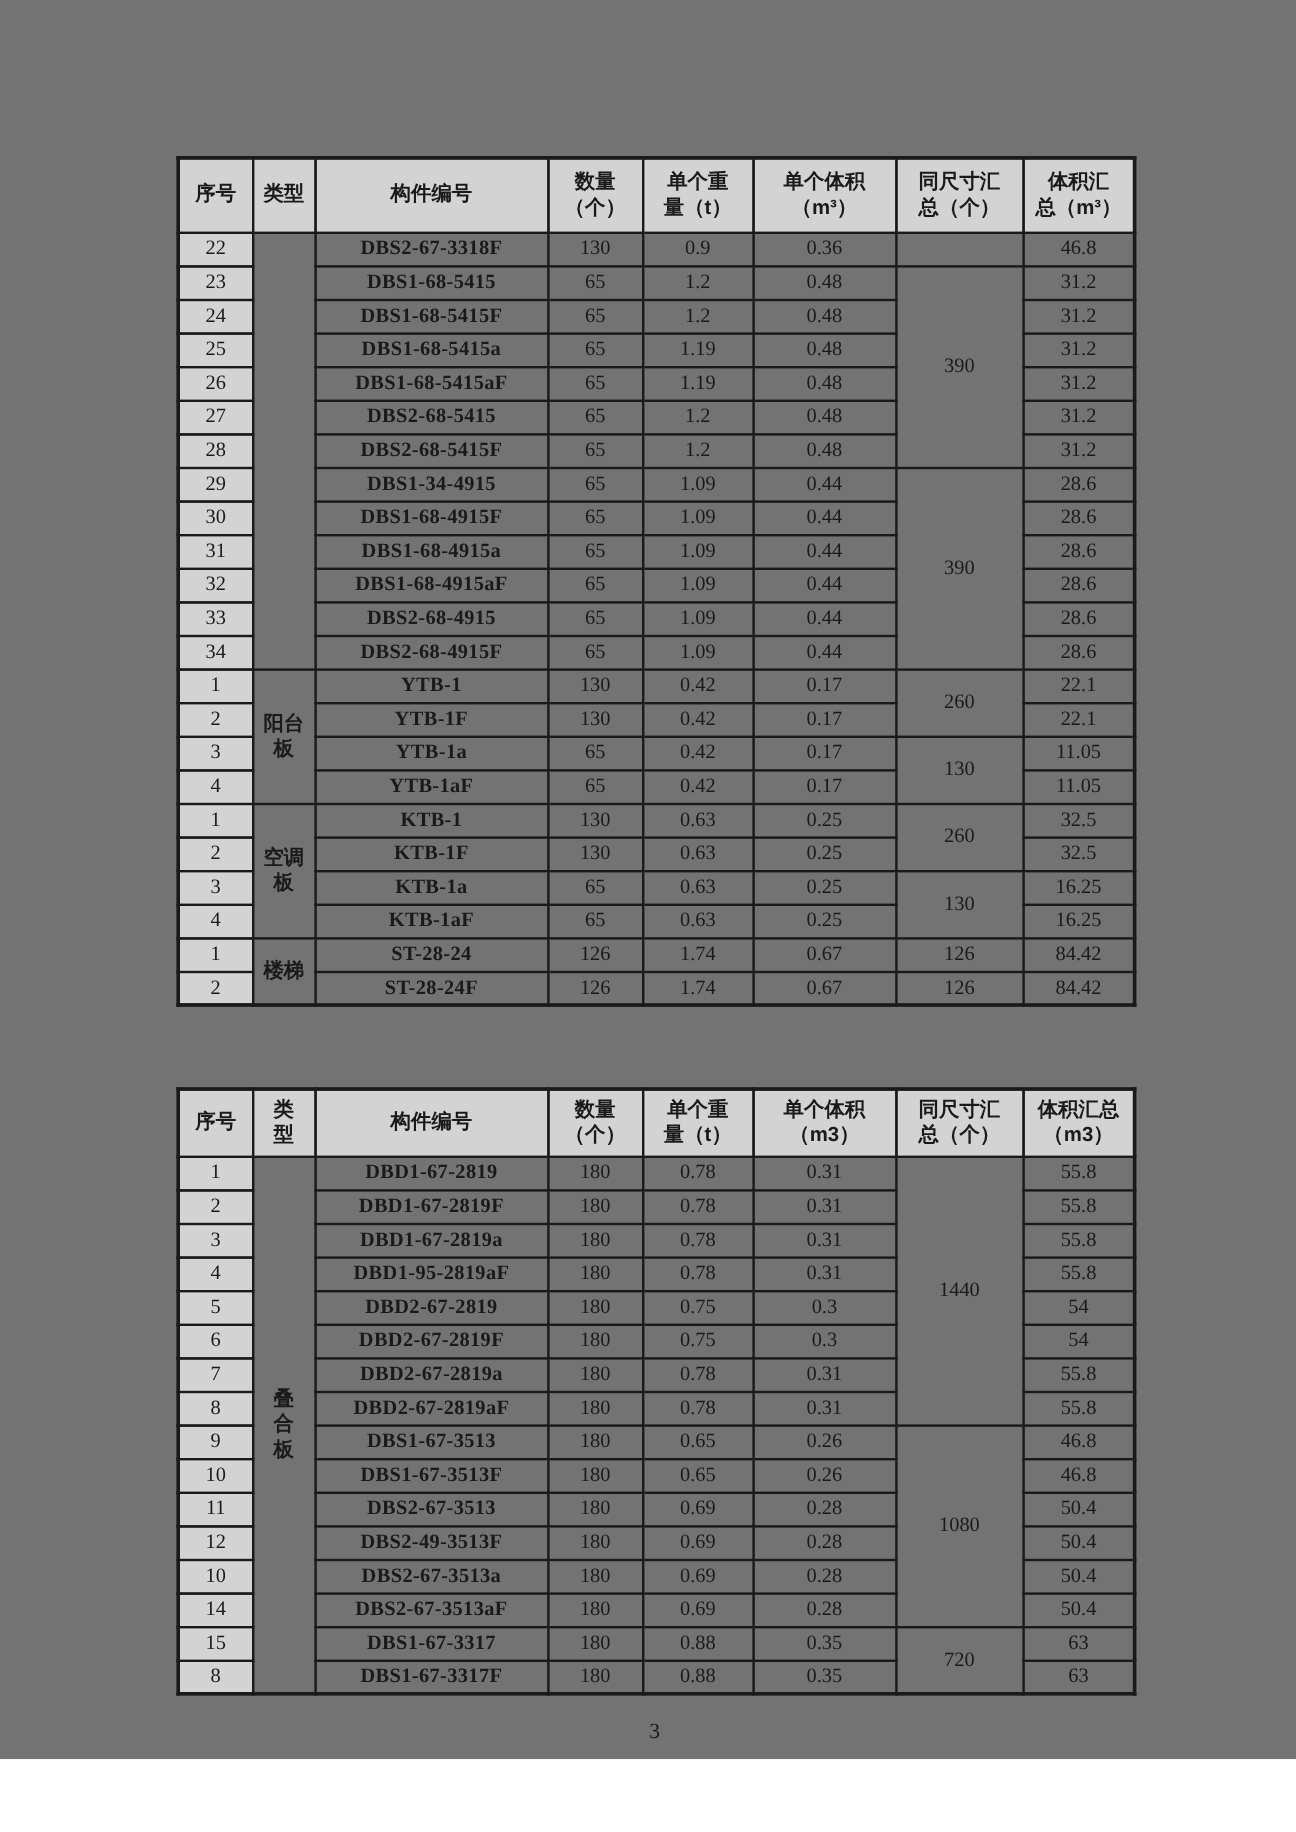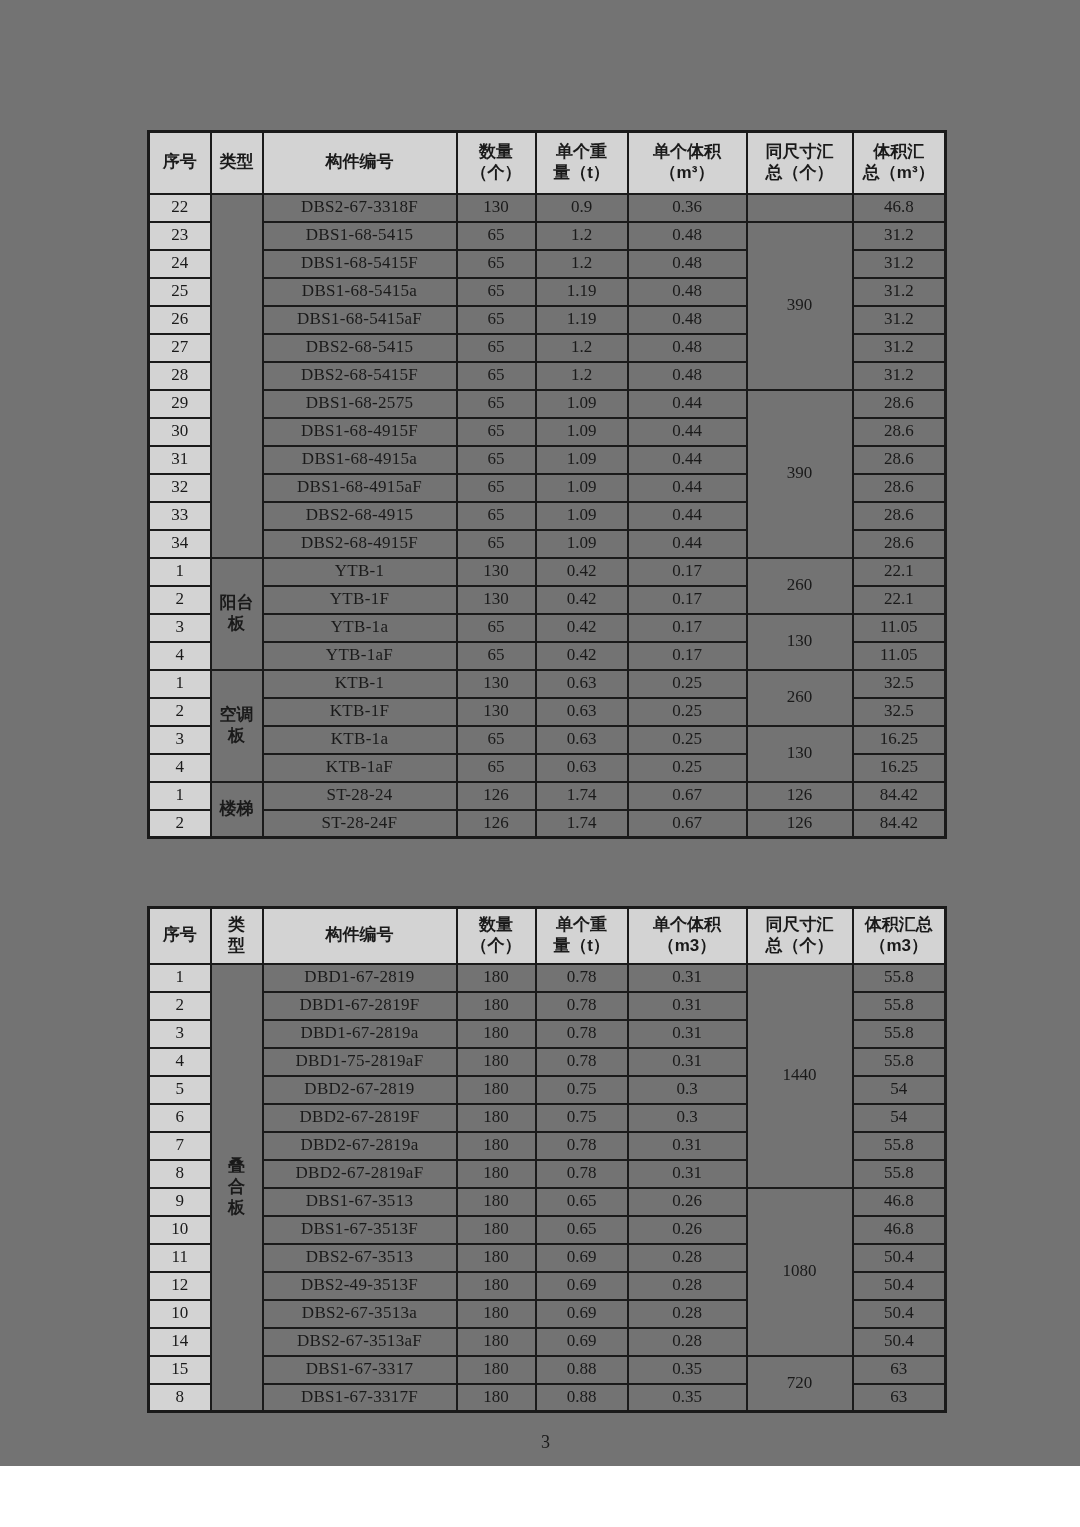--- a/index.html
+++ b/index.html
@@ -26,21 +26,21 @@
   table.ctable th{
     background:#d3d3d3;
     font-family:"Liberation Sans","DejaVu Sans",sans-serif;
     font-weight:bold;
     font-size:17px;
   }
   .t1 thead tr{height:62px;}
   .t2 thead tr{height:56px;}
   table.ctable tbody tr{height:28px;}
   td.num{background:#d3d3d3;}
-  td.id{text-align:left;padding-left:11px;letter-spacing:0.3px;}
+  td.id{text-align:left;padding-left:11px;letter-spacing:0.3px;font-weight:bold;}
   td.type{line-height:1.6;font-size:17px;font-weight:bold;}
   .tbl-title{
     position:absolute;top:869px;left:147px;width:797px;
     text-align:center;font-size:21px;font-weight:bold;
     font-family:"Liberation Serif","DejaVu Serif",serif;
   }
   .page-number{
     position:absolute;top:1432px;left:147px;width:797px;
     text-align:center;font-size:18px;
   }
@@ -142,21 +142,21 @@
         <tr>
           <td class="num">28</td>
           <td class="id">DBS2-68-5415F</td>
           <td>65</td>
           <td>1.2</td>
           <td>0.48</td>
           <td class="vol">31.2</td>
         </tr>
         <tr>
           <td class="num">29</td>
-          <td class="id">DBS1-68-2575</td>
+          <td class="id">DBS1-34-4915</td>
           <td>65</td>
           <td>1.09</td>
           <td>0.44</td>
           <td rowspan="6" class="sum">390</td>
           <td class="vol">28.6</td>
         </tr>
         <tr>
           <td class="num">30</td>
           <td class="id">DBS1-68-4915F</td>
           <td>65</td>
@@ -344,21 +344,21 @@
         <tr>
           <td class="num">3</td>
           <td class="id">DBD1-67-2819a</td>
           <td>180</td>
           <td>0.78</td>
           <td>0.31</td>
           <td class="vol">55.8</td>
         </tr>
         <tr>
           <td class="num">4</td>
-          <td class="id">DBD1-75-2819aF</td>
+          <td class="id">DBD1-95-2819aF</td>
           <td>180</td>
           <td>0.78</td>
           <td>0.31</td>
           <td class="vol">55.8</td>
         </tr>
         <tr>
           <td class="num">5</td>
           <td class="id">DBD2-67-2819</td>
           <td>180</td>
           <td>0.75</td>

